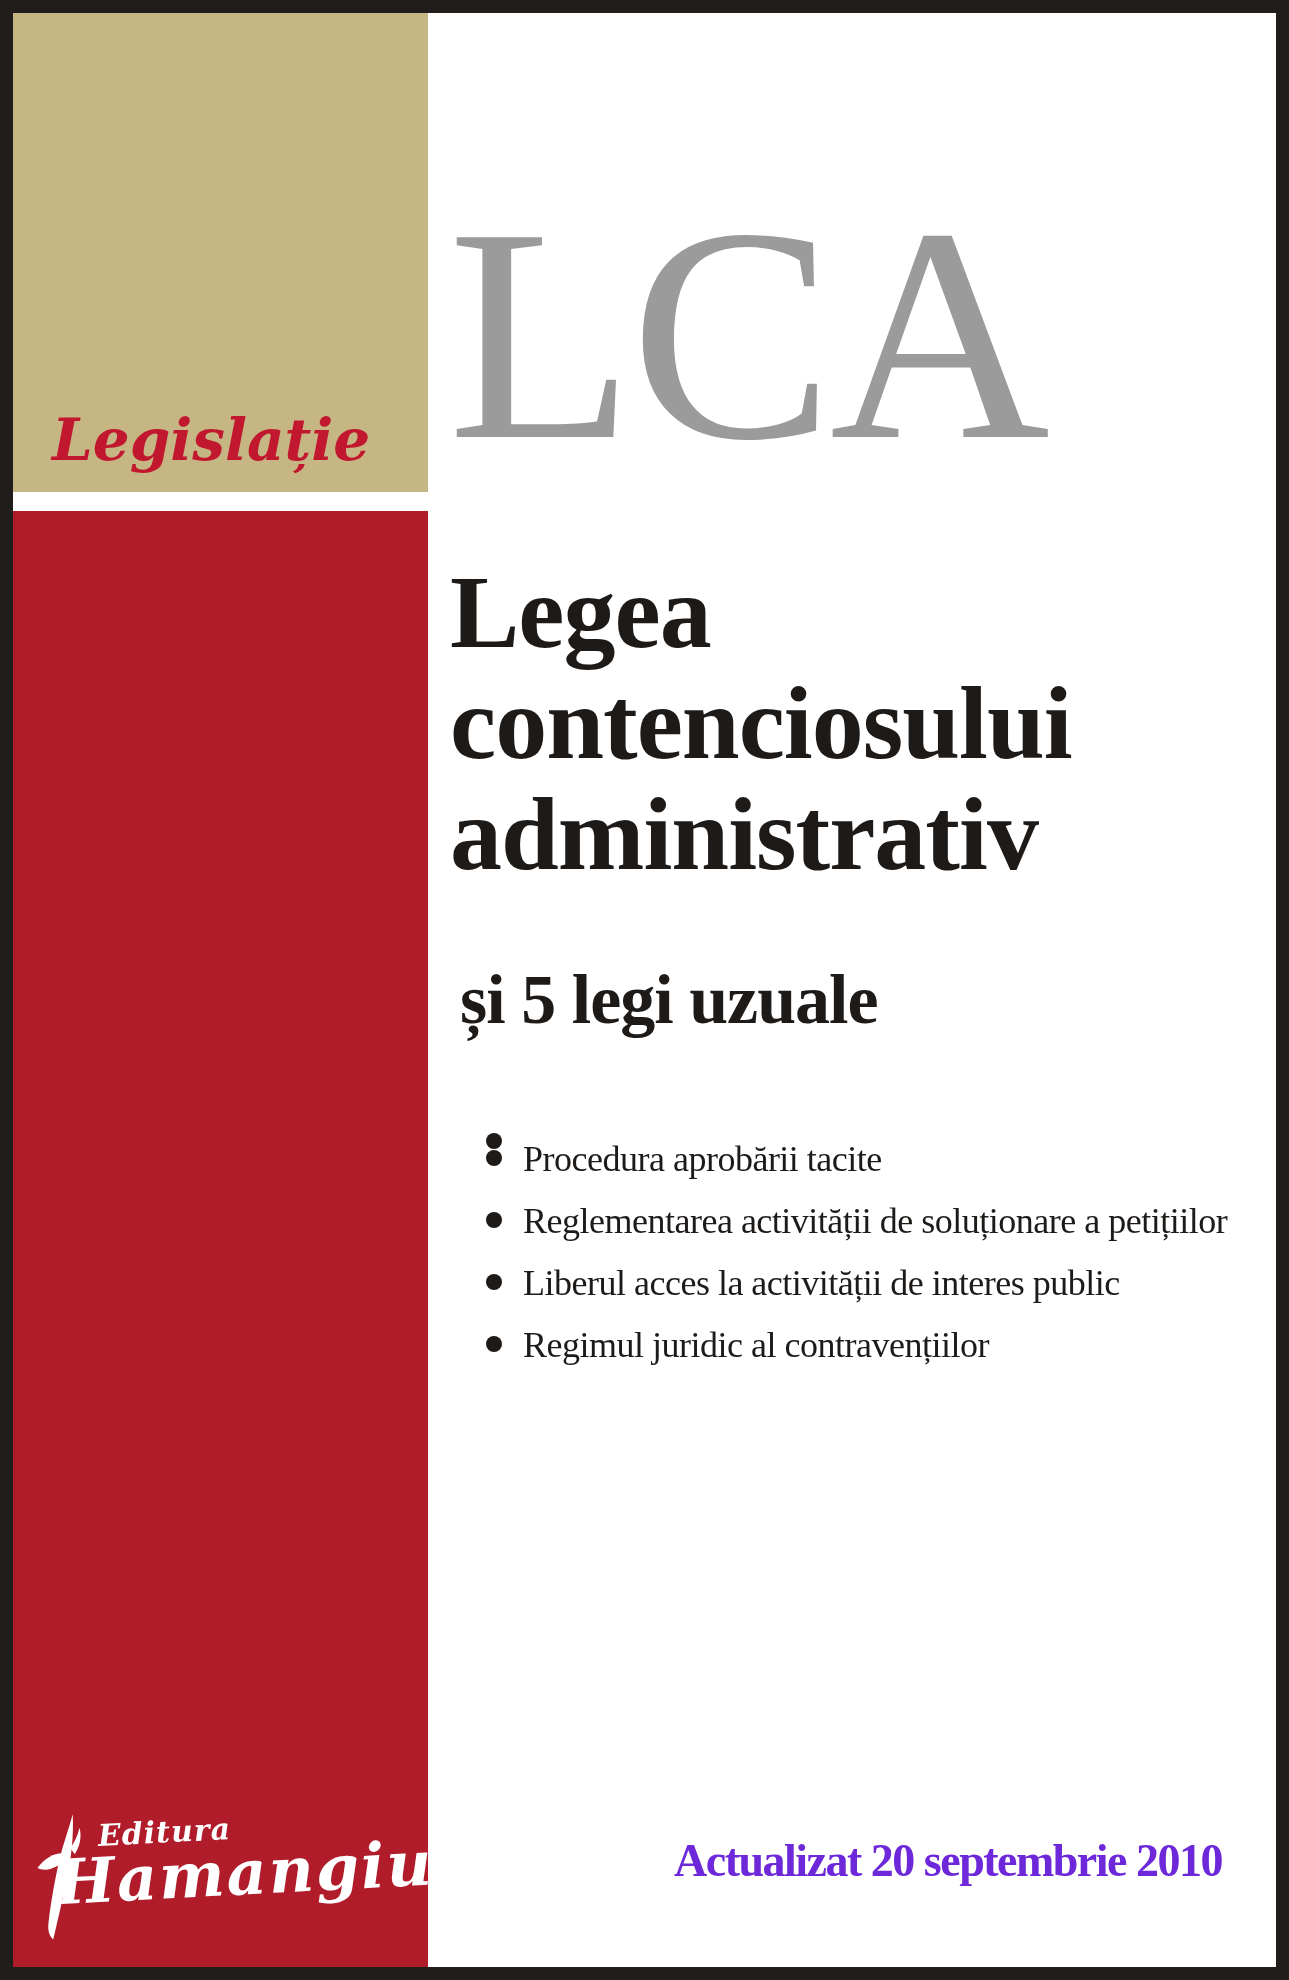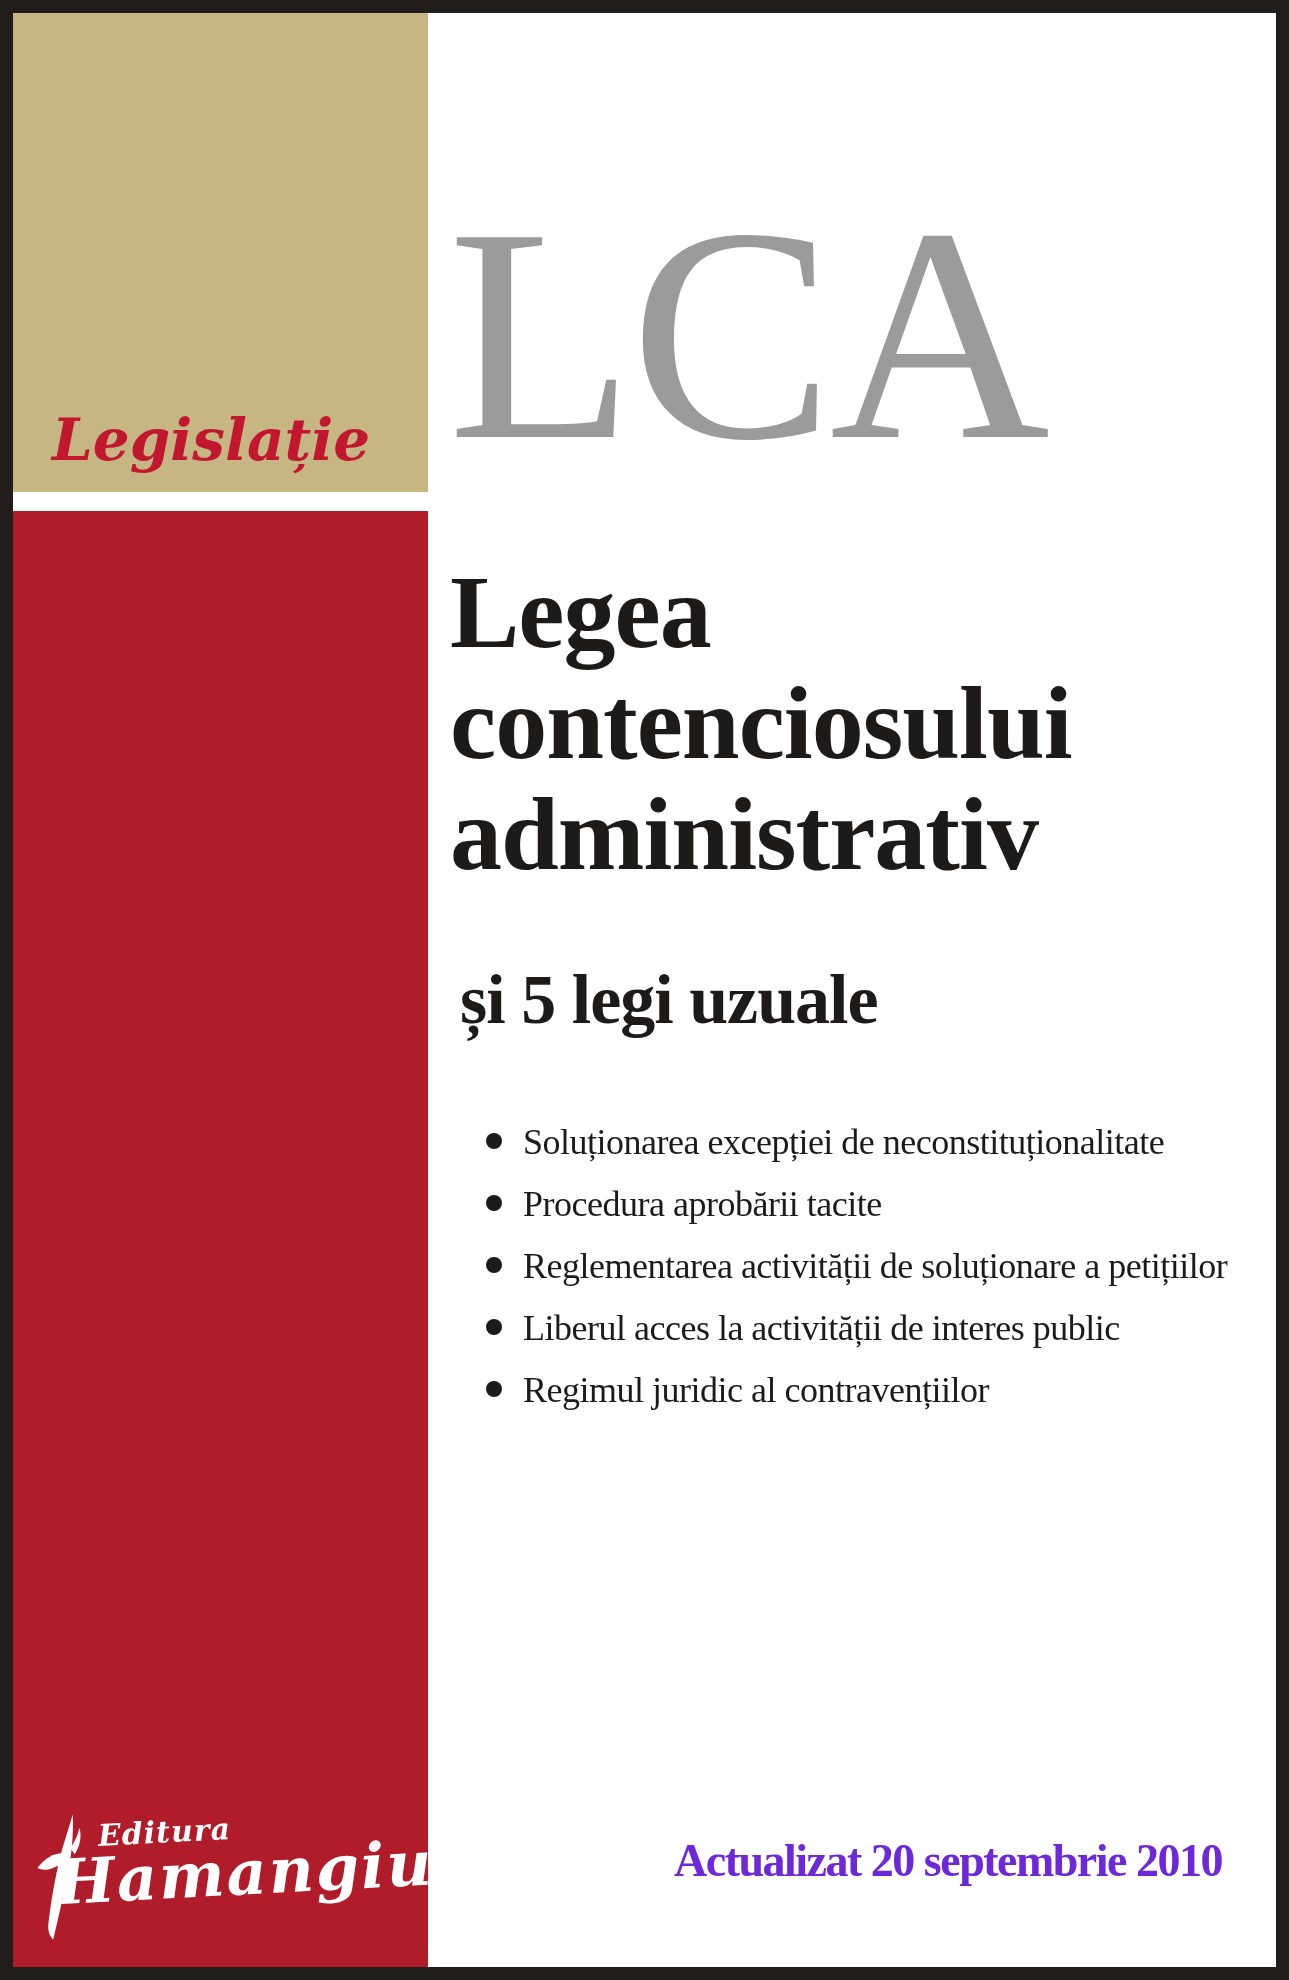--- a/index.html
+++ b/index.html
@@ -129,21 +129,20 @@
     <div>Legea</div>
     <div>contenciosului</div>
     <div>administrativ</div>
   </div>
 
   <div class="subtitle">și 5 legi uzuale</div>
 
   <ul class="bullets">
     <li>
       <span class="dot"></span>
-      <span>Soluționarea excepției de neconstituționalitate</span>
     </li>
     <li>
       <span class="dot"></span>
       <span>Procedura aprobării tacite</span>
     </li>
     <li>
       <span class="dot"></span>
       <span>Reglementarea activității de soluționare a petițiilor</span>
     </li>
     <li>

